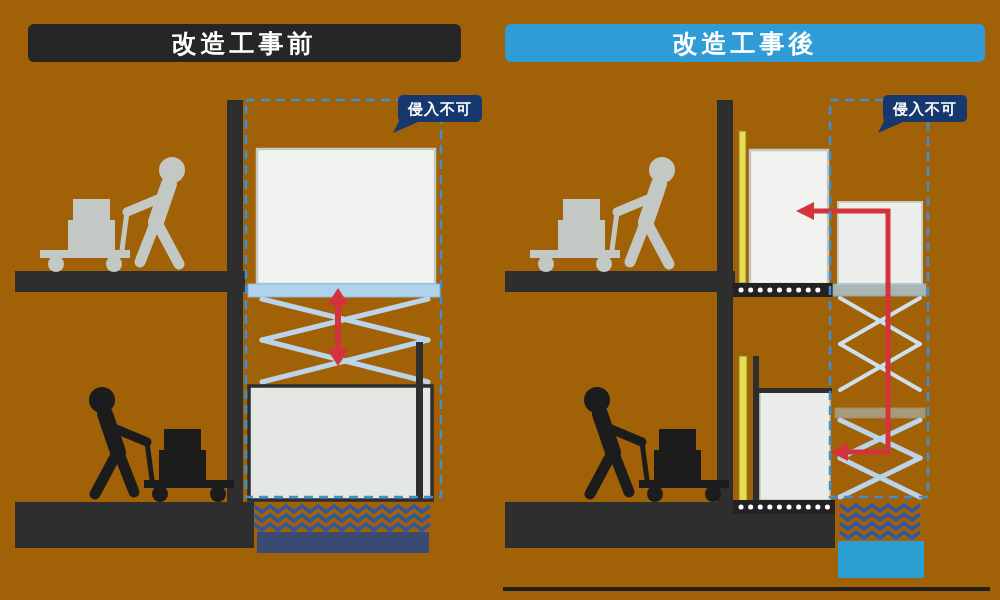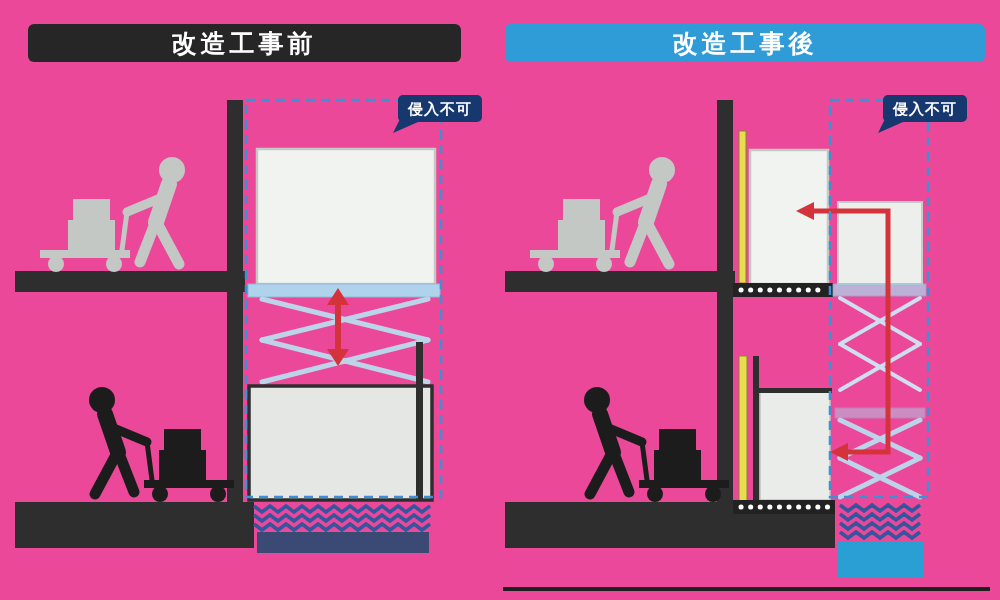--- a/index.html
+++ b/index.html
@@ -1,16 +1,16 @@
 <!DOCTYPE html>
 <html><head>
 <meta charset="utf-8">
 <style>
   html,body{margin:0;padding:0;background:#ffffff;}
-  .stage{width:1000px;height:600px;position:relative;background:#ec4899;overflow:hidden;}
+  .stage{width:1000px;height:600px;position:relative;background:#a16207;overflow:hidden;}
   svg{display:block;font-family:"Liberation Sans","DejaVu Sans",sans-serif;}
   .panel-title{fill:#ffffff;font-size:25px;font-weight:bold;letter-spacing:4px;text-anchor:middle;}
   .callout-text{fill:#ffffff;font-size:15px;font-weight:bold;letter-spacing:1px;text-anchor:middle;}
   .structure{fill:#2e2e2e;}
   .ghost-box{fill:#f1f3f1;stroke:#c5c9c5;stroke-width:2.5;}
   .ghost-box-2{fill:#ecefec;stroke:#c9cdc9;stroke-width:2;}
   .deck{fill:#aed3eb;stroke:#8fb8d8;stroke-width:1;}
   .scissor{stroke:#bcd4ea;stroke-width:5;stroke-linecap:round;}
   .scissor-ghost{stroke:#cfdfef;stroke-width:4;stroke-linecap:round;}
   .bellows{stroke:#34569f;stroke-width:3.5;fill:none;}

